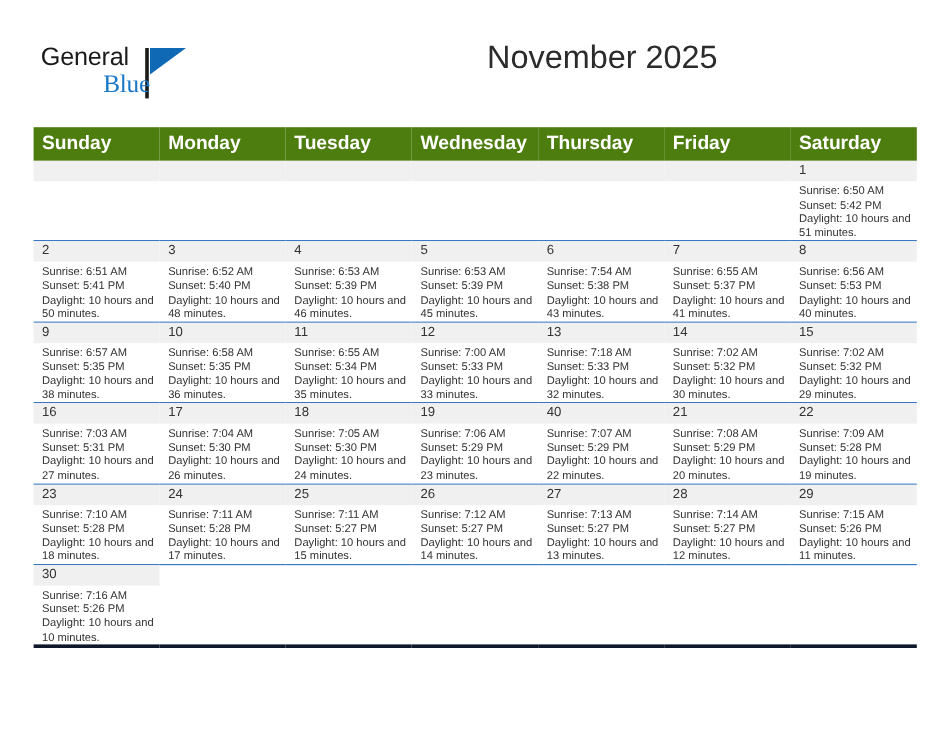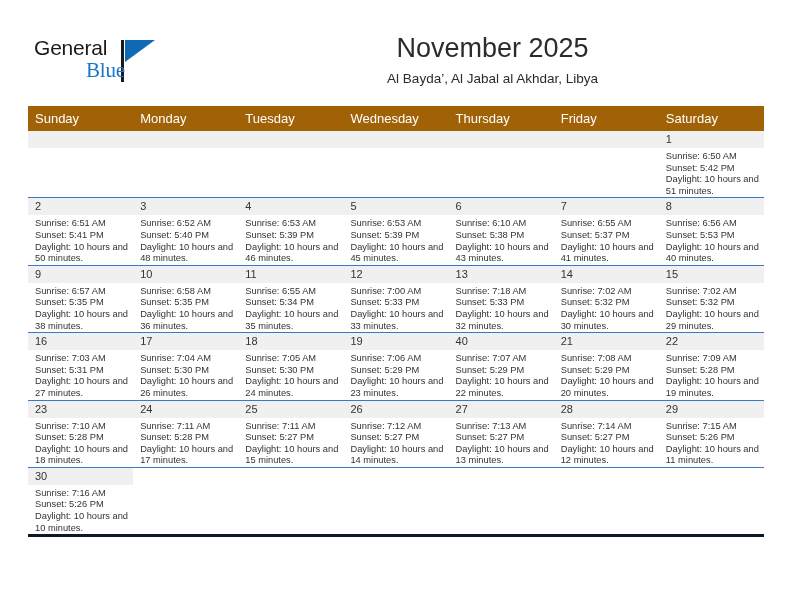--- a/index.html
+++ b/index.html
@@ -69,21 +69,21 @@
     top: 4px;
     width: 3px;
     height: 42px;
     background: #1a1a1a;
   }
 
   .title-block {
     position: absolute;
     right: 34px;
     top: 32px;
-    text-align: center;
+    text-align: left;
   }
   .cal-title {
     font-size: 27px;
     color: #2b2b2b;
     line-height: 32px;
     white-space: nowrap;
     font-weight: normal;
     margin: 0;
   }
   .cal-subtitle {
@@ -97,24 +97,24 @@
   
   .calendar {
     position: absolute;
     left: 28px;
     top: 106px;
     width: 736px;
     border-collapse: collapse;
     table-layout: fixed;
   }
   .calendar th {
-    background: #a16207;
+    background: #4d7c0f;
     color: #ffffff;
-    font-size: 13px;
-    font-weight: normal;
+    font-size: 16px;
+    font-weight: bold;
     text-align: left;
     padding: 5px 0 5px 7px;
     height: 11px;
     border: none;
   }
   .calendar td {
     vertical-align: top;
     padding: 0;
     border: none;
     border-top: 1px solid #3b78c3;
@@ -169,21 +169,20 @@
 
     <div class="brand">
       <span class="brand-general">General</span>
       <span class="brand-bar"></span>
       <span class="brand-triangle"></span>
       <span class="brand-blue">Blue</span>
     </div>
 
     <div class="title-block">
       <h1 class="cal-title">November 2025</h1>
-      <div class="cal-subtitle">Al Bayda’, Al Jabal al Akhdar, Libya</div>
     </div>
 
   </div>
 
   <table class="calendar">
     <thead>
       <tr id="weekday-row">
           <th>Sunday</th>
           <th>Monday</th>
           <th>Tuesday</th>
@@ -274,21 +273,21 @@
                 <div>Sunrise: 6:53 AM</div>
                 <div>Sunset: 5:39 PM</div>
                 <div class="daylight-wrap">Daylight: 10 hours and 45 minutes.</div>
               </div>
             </div>
           </td>
           <td class="">
             <div class="cell-inner">
               <div class="daynum">6</div>
               <div class="events">
-                <div>Sunrise: 6:10 AM</div>
+                <div>Sunrise: 7:54 AM</div>
                 <div>Sunset: 5:38 PM</div>
                 <div class="daylight-wrap">Daylight: 10 hours and 43 minutes.</div>
               </div>
             </div>
           </td>
           <td class="">
             <div class="cell-inner">
               <div class="daynum">7</div>
               <div class="events">
                 <div>Sunrise: 6:55 AM</div>

